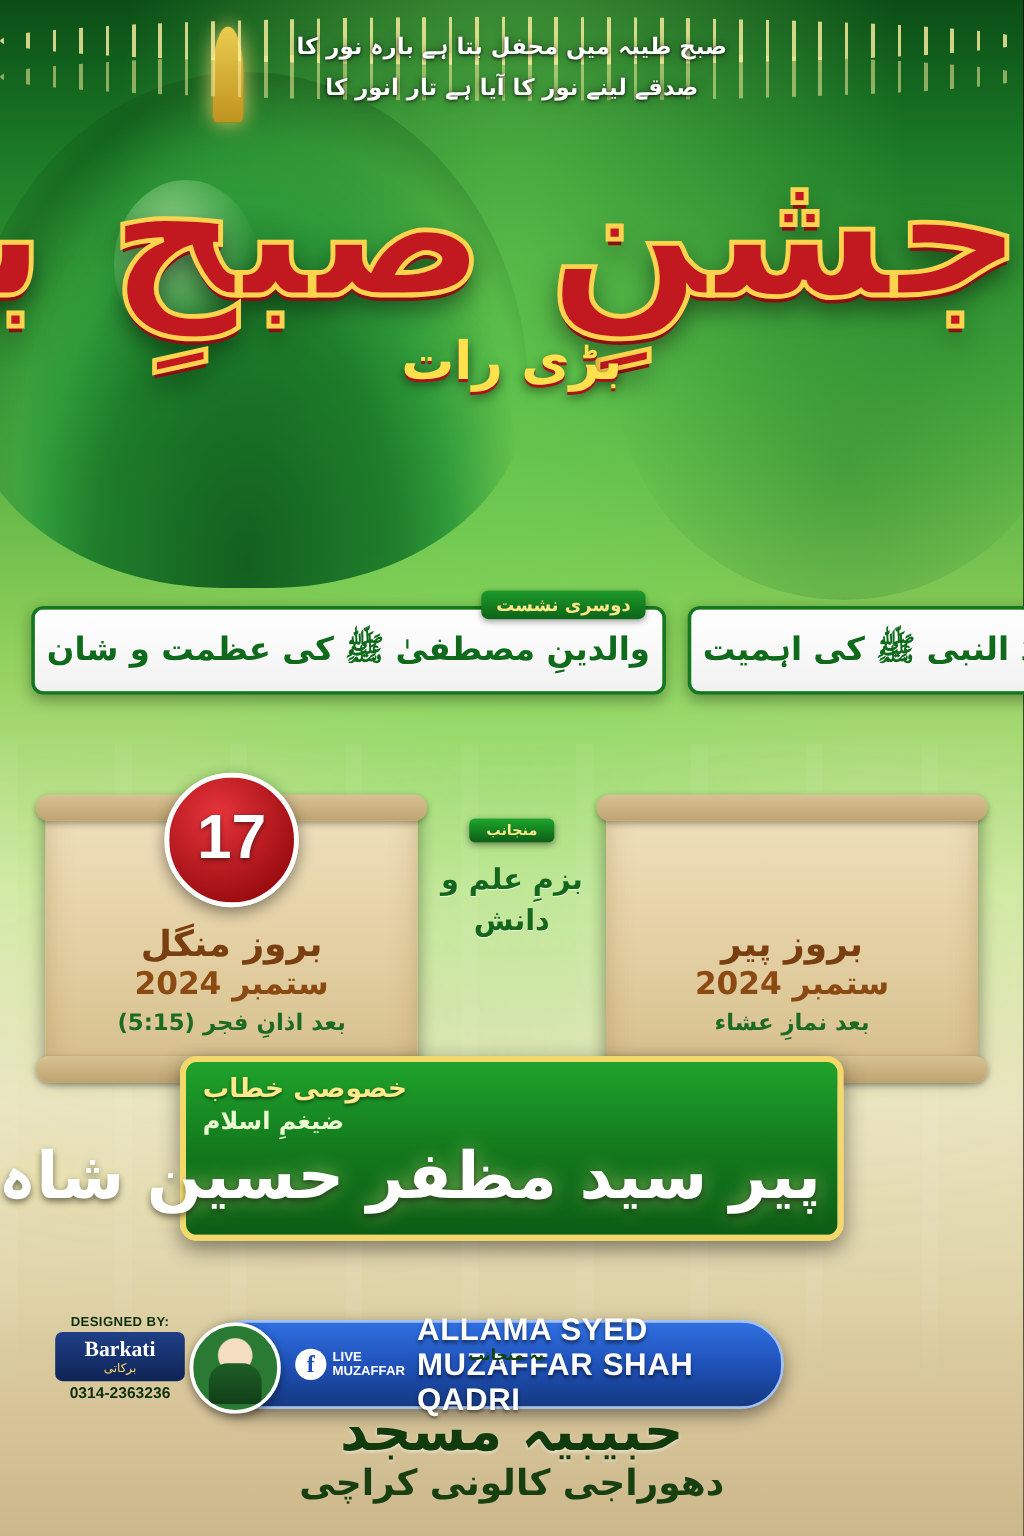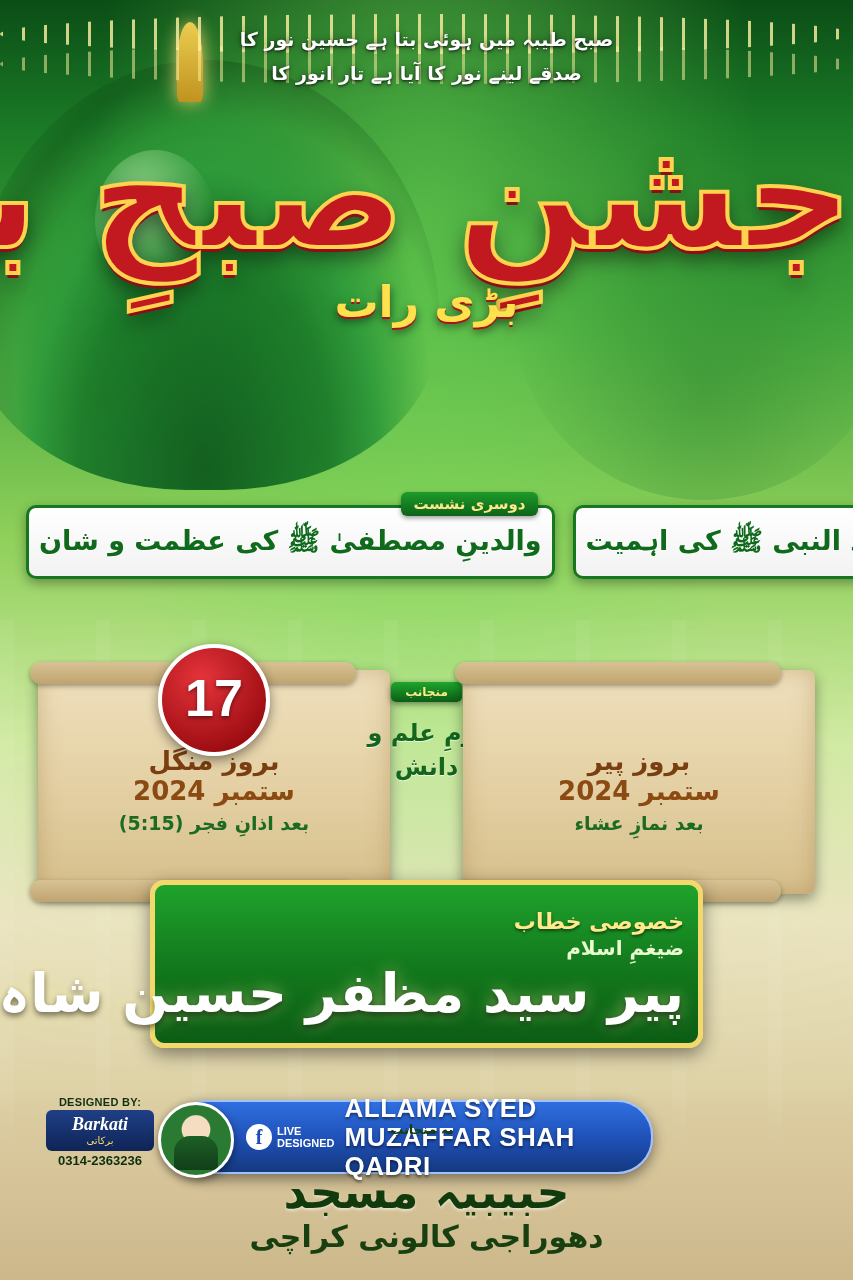--- a/index.html
+++ b/index.html
@@ -194,21 +194,21 @@
   .dates {
     position: absolute;
     top: 630px;
     left: 20px;
     right: 20px;
     height: 250px;
   }
   .scroll {
     position: absolute;
     top: 40px;
-    width: 352px;
+    width: 310px;
     height: 190px;
     background: linear-gradient(180deg, #efe0bd 0%, #e3cfa2 55%, #d6bf8c 100%);
     border-radius: 8px;
     box-shadow: 0 5px 14px rgba(0,0,0,.4), inset 0 0 22px rgba(150,110,50,.35);
     text-align: center;
     padding-top: 34px;
   }
   .scroll:before, .scroll:after {
     content: "";
     position: absolute;
@@ -234,22 +234,22 @@
     background: radial-gradient(circle at 38% 30%, #e6343b, #9c0d12 75%);
     border: 4px solid #ffffff;
     box-shadow: 0 4px 12px rgba(0,0,0,.45);
     color: #fff;
     font-size: 52px;
     font-weight: bold;
     line-height: 100px;
     text-shadow: 0 2px 4px rgba(0,0,0,.5);
   }
   .scroll .day {
-    margin-top: 42px;
-    font-size: 26px;
+    margin-top: 66px;
+    font-size: 30px;
     font-weight: bold;
     color: #7a3f10;
   }
   .scroll .month {
     font-size: 26px;
     font-weight: bold;
     color: #8b4a12;
   }
   .scroll .time {
     margin-top: 6px;
@@ -287,22 +287,22 @@
   
   .speaker {
     position: absolute;
     top: 880px;
     left: 150px;
     right: 150px;
     background: linear-gradient(180deg, #1fa32c 0%, #137a1d 50%, #0c5c15 100%);
     border: 5px solid #f3d86b;
     border-radius: 14px;
     box-shadow: 0 6px 18px rgba(0,0,0,.45);
-    padding: 24px 14px 18px;
-    text-align: right;
+    padding: 10px 14px 18px;
+    text-align: left;
   }
   .speaker-label {
     font-size: 22px;
     font-weight: bold;
     color: #ffe98a;
     text-shadow: 0 2px 3px rgba(0,0,0,.5);
   }
   .speaker-sub {
     margin-top: 2px;
     font-size: 20px;
@@ -333,21 +333,20 @@
   }
   .designed .dbox {
     margin-top: 2px;
     background: linear-gradient(180deg, #1f3f86, #0f2456);
     border-radius: 6px;
     padding: 4px 2px 5px;
     color: #fff;
   }
   .designed .dbrand {
     font-family: "Liberation Serif", serif;
-    font-style: italic;
     font-size: 18px;
     font-weight: bold;
   }
   .designed .darabic {
     font-size: 10px;
     color: #ffd96b;
   }
   .designed .dphone {
     margin-top: 2px;
     font-size: 13px;
@@ -467,21 +466,21 @@
   <div class="bg-mosque-right"></div>
   <div class="bg-arches"></div>
   <div class="bg-sand"></div>
 
   <div class="bunting">
     <div class="lights"></div>
     <div class="lights l2"></div>
   </div>
 
   <div class="top-couplet">
-    <div class="urdu">صبح طیبہ میں ہوئی بتا ہے حسین نور کا</div>
+    <div class="urdu">صبح طیبہ میں محفل بتا ہے بارہ نور کا</div>
     <div class="urdu">صدقے لینے نور کا آیا ہے تار انور کا</div>
   </div>
 
   <div class="title-wrap">
     <div class="title-main urdu">جشنِ صبحِ بہاراں</div>
     <div class="title-sub urdu">بڑی رات</div>
   </div>
 
   <div class="sessions">
     <div class="session-box">
@@ -532,21 +531,21 @@
     </div>
     <div class="dphone">0314-2363236</div>
   </div>
 
   <div class="livebar">
     <div class="live-photo"></div>
     <div class="fb-chip">
       <div class="fb-circle">f</div>
       <div class="fb-live">
         <div>LIVE</div>
-        <div>DESIGNED</div>
+        <div>MUZAFFAR</div>
       </div>
     </div>
     <div class="live-names">
       <div>ALLAMA SYED</div>
       <div>MUZAFFAR SHAH QADRI</div>
     </div>
   </div>
 
   <div class="venue">
     <div class="venue-logo urdu">بہ منجانب</div>

